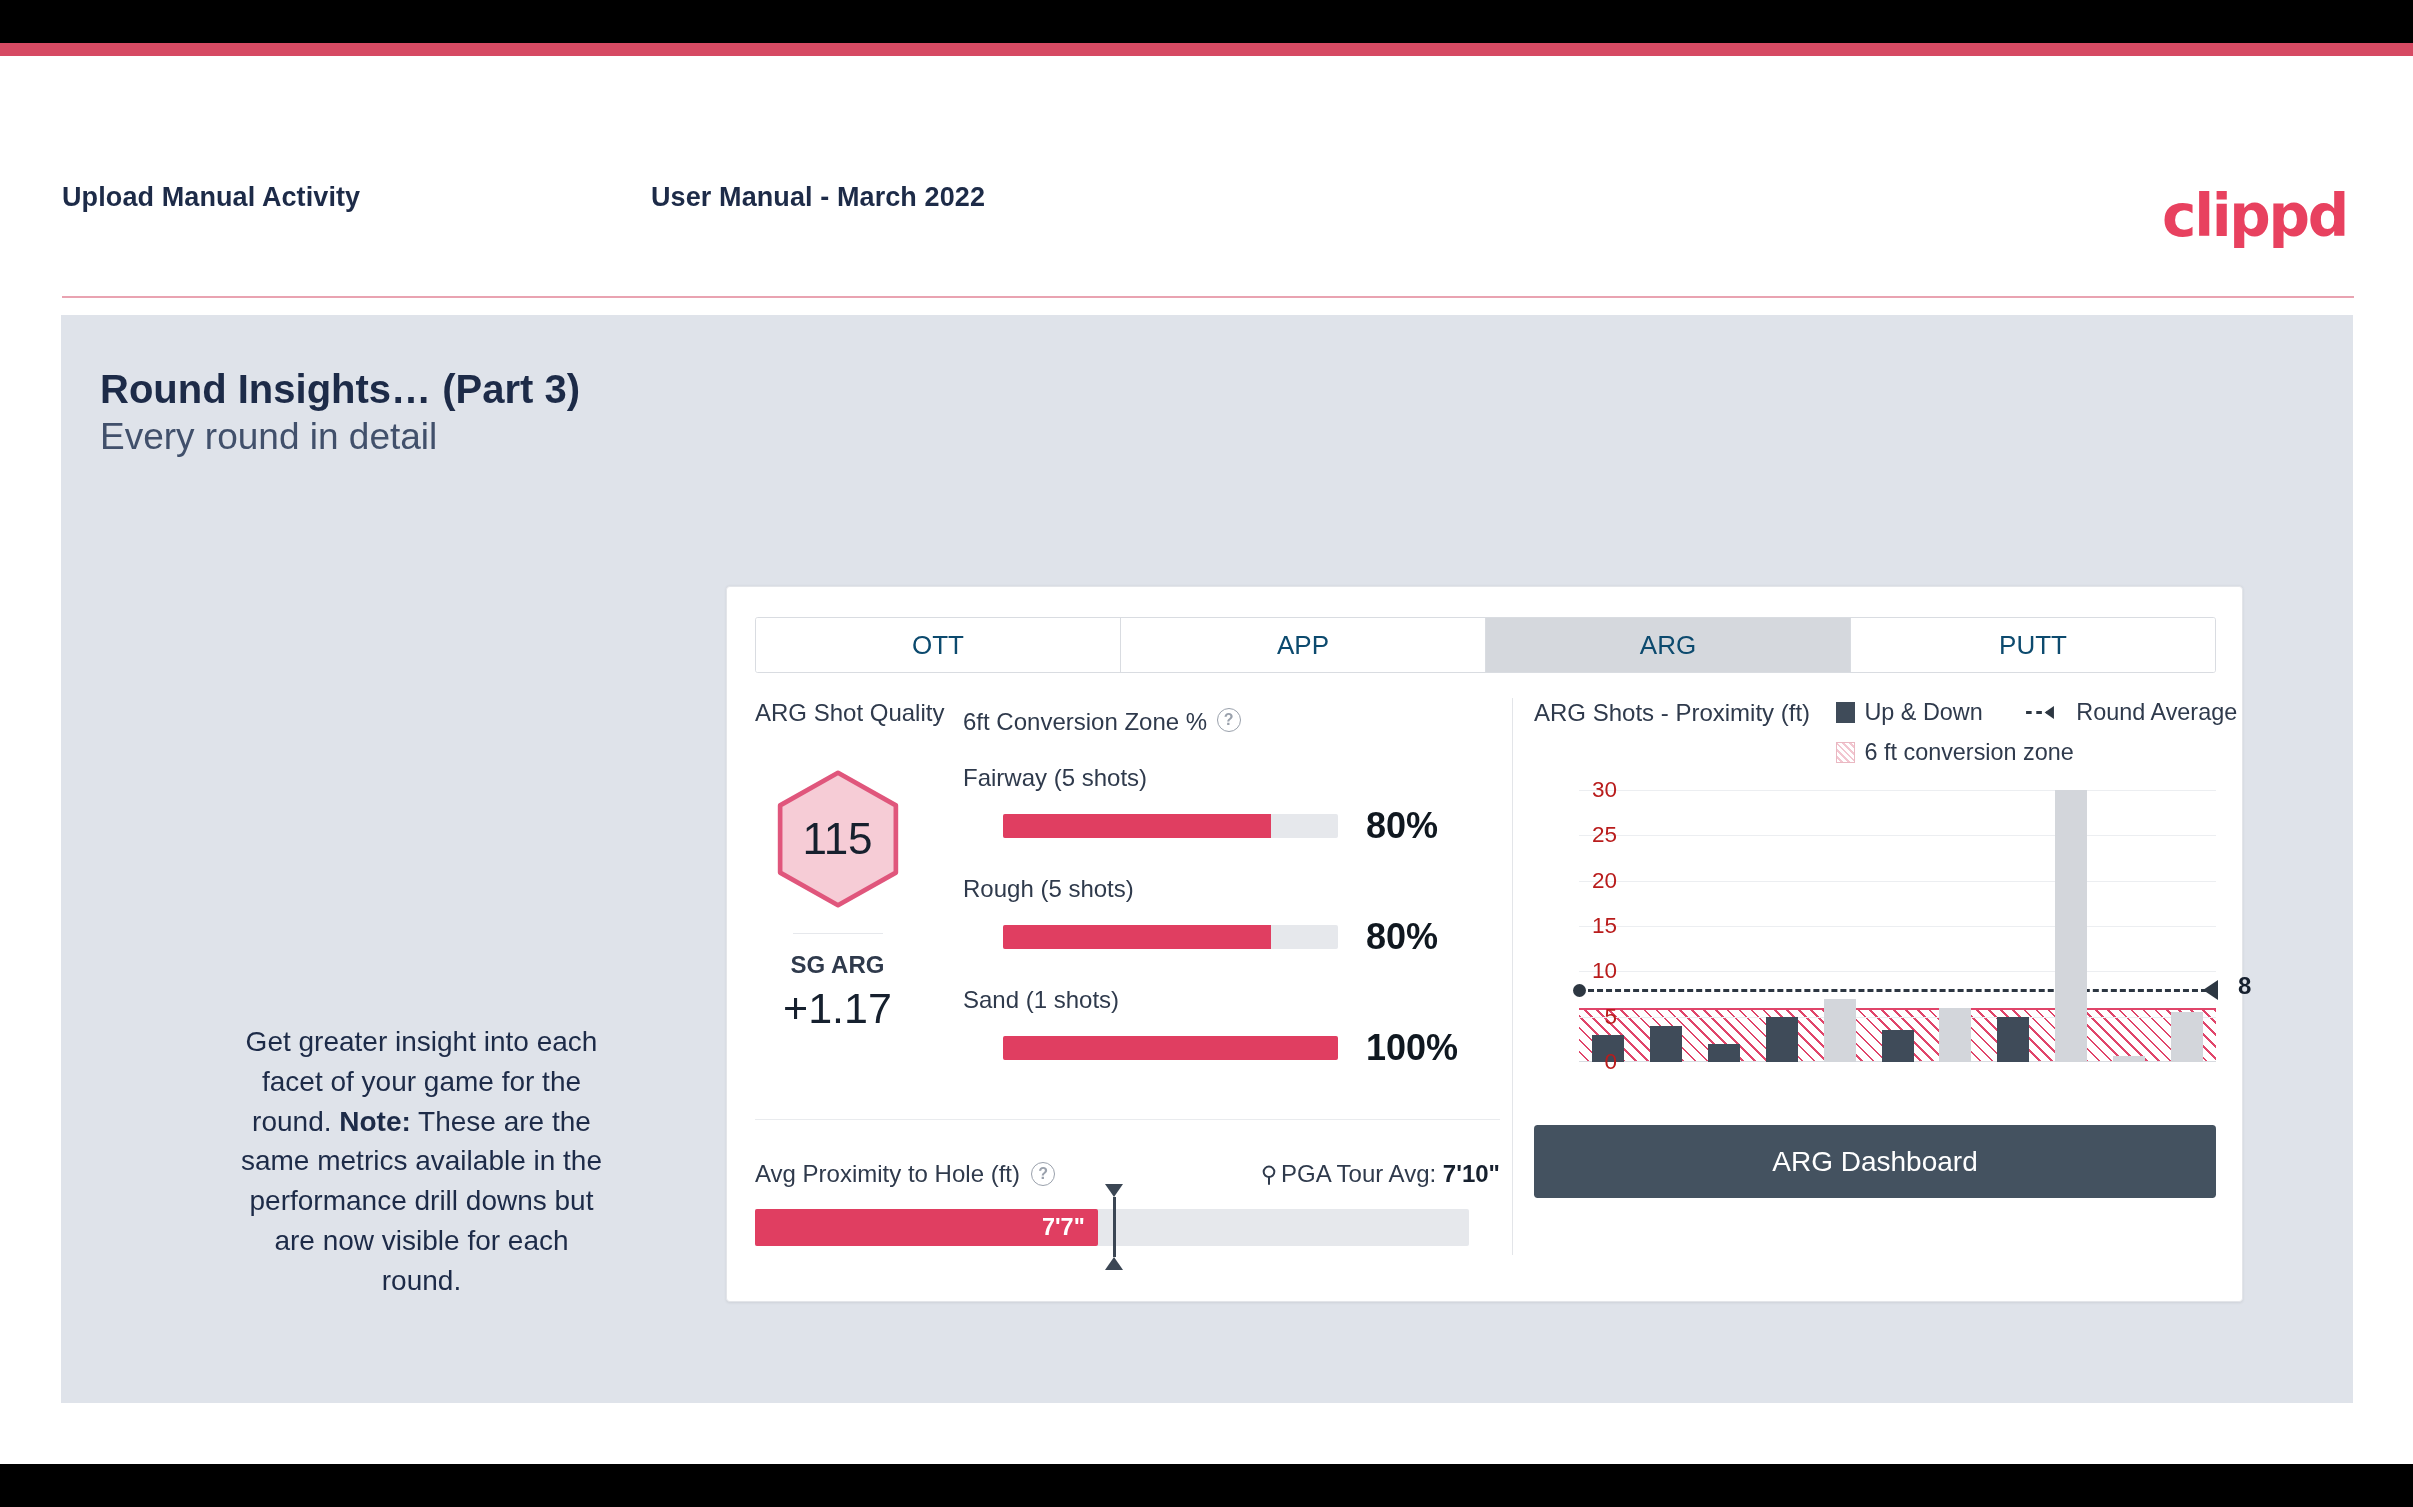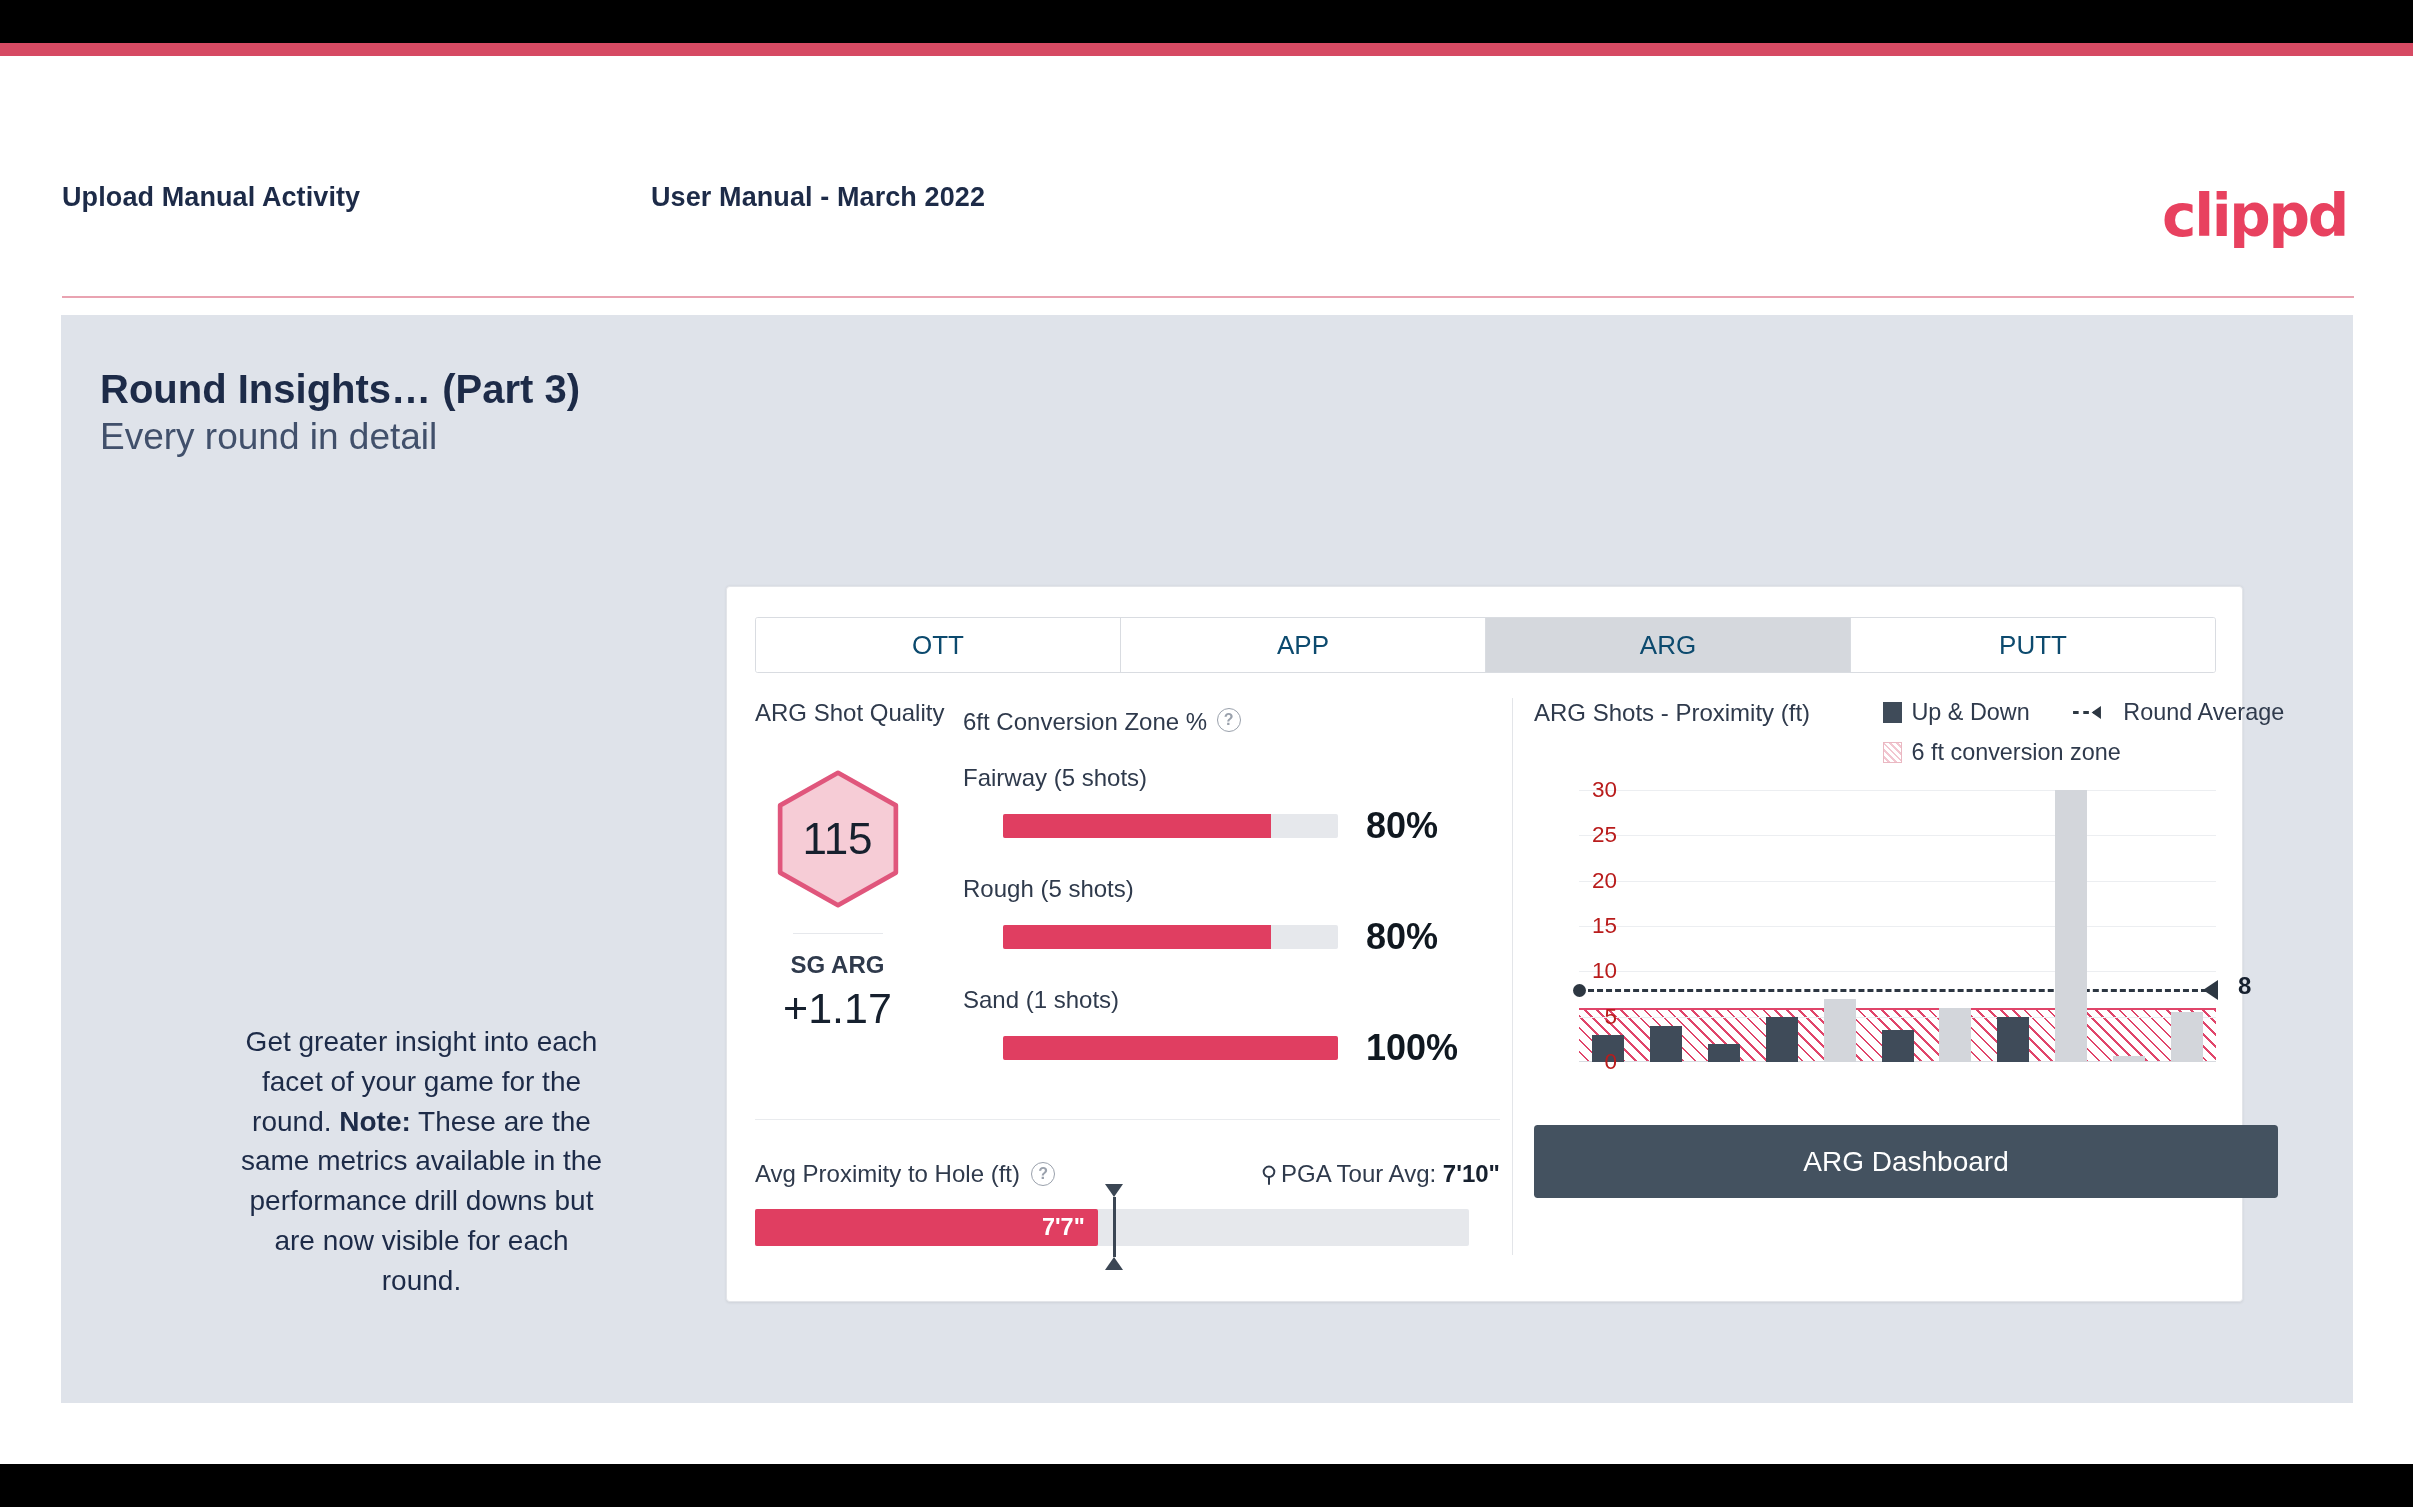--- a/index.html
+++ b/index.html
@@ -137,21 +137,21 @@
   #prox-val{ color:#fff; font-size:23.4px; font-weight:600; padding-right:13px; }
   #prox-marker{
     position:absolute; left:50.2%; top:-11.2px; width:2.8px; height:60px; background:#3b4654;
   }
   .mk-tri{ position:absolute; left:-8.4px; width:0;height:0;
     border-left:9.4px solid transparent; border-right:9.4px solid transparent; }
   .mk-top{ top:-13px; border-top:13px solid #3b4654; }
   .mk-bot{ bottom:-13px; border-bottom:13px solid #3b4654; }
 
   
-  #rhdr{ display:flex; align-items:flex-start;gap:47px; }
+  #rhdr{ display:flex; align-items:flex-start; }
   #rtitle{ font-size:24px; color:#2f3a4c; white-space:nowrap; }
   #legend{ margin-left:26px; }
   .lg-row{ display:flex; align-items:center; gap:11.2px; }
   .lg-row + .lg-row{ margin-top:13px; }
   .lg-item{ display:flex; align-items:center; gap:9.4px; font-size:23.4px; color:#2f3a4c; white-space:nowrap;}
   .sw-sq{ width:19px; height:20.6px; background:#3f4b59; }
   .sw-hatch{ width:19px; height:20.6px; border:0.9px solid #eab8c2;
     background:repeating-linear-gradient(45deg,#fff 0 2.8px,#f2c6d0 2.8px 4.7px); }
   .sw-dash{ display:flex; align-items:center; }
 
@@ -171,21 +171,21 @@
     border-top:3.7px dashed #2d3742; }
   #avgdot{ position:absolute; left:-5.6px; width:13px;height:13px;border-radius:50%;
     background:#2d3742; }
   #avgtri{ position:absolute; right:-1.9px; width:0;height:0;
     border-top:10.3px solid transparent;border-bottom:10.3px solid transparent;
     border-right:15px solid #2d3742; }
   #avgval{ position:absolute; font-size:24px; font-weight:700; color:#16202e; }
   #baseline{ position:absolute; left:0; bottom:0; width:100%; height:0.9px; background:#d8dbe0; }
 
   #dashbtn{
-    position:absolute; left:0; top:426px; width:744px; height:73px;
+    position:absolute; left:0; top:426px; width:682px; height:73px;
     background:#445260; color:#fff; border:none; border-radius:3.7px;
     font-size:28px; font-family:"Liberation Sans",sans-serif; cursor:pointer;
   }
 </style>
 </head>
 <body>
 
 <div id="page">
   <div id="slide">
 

